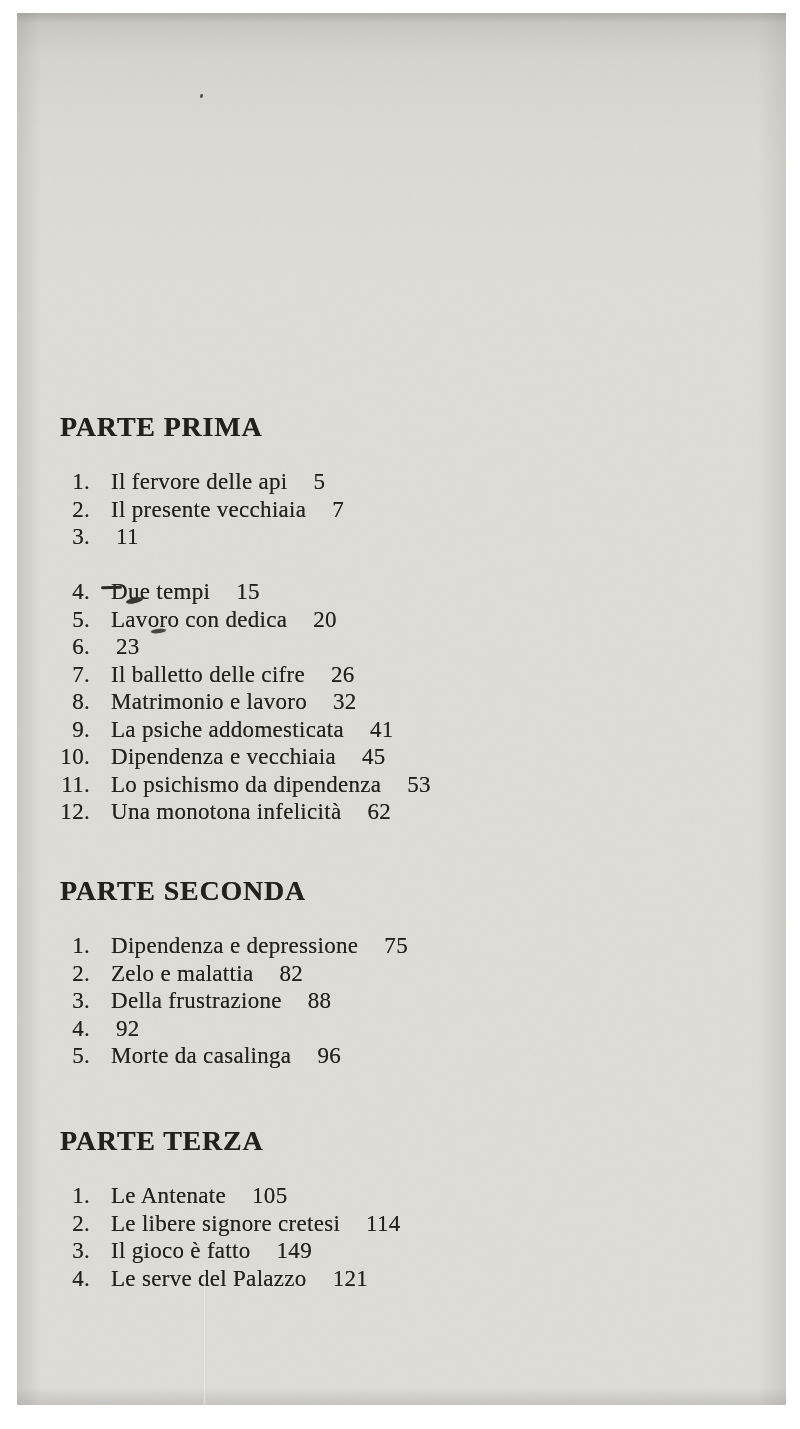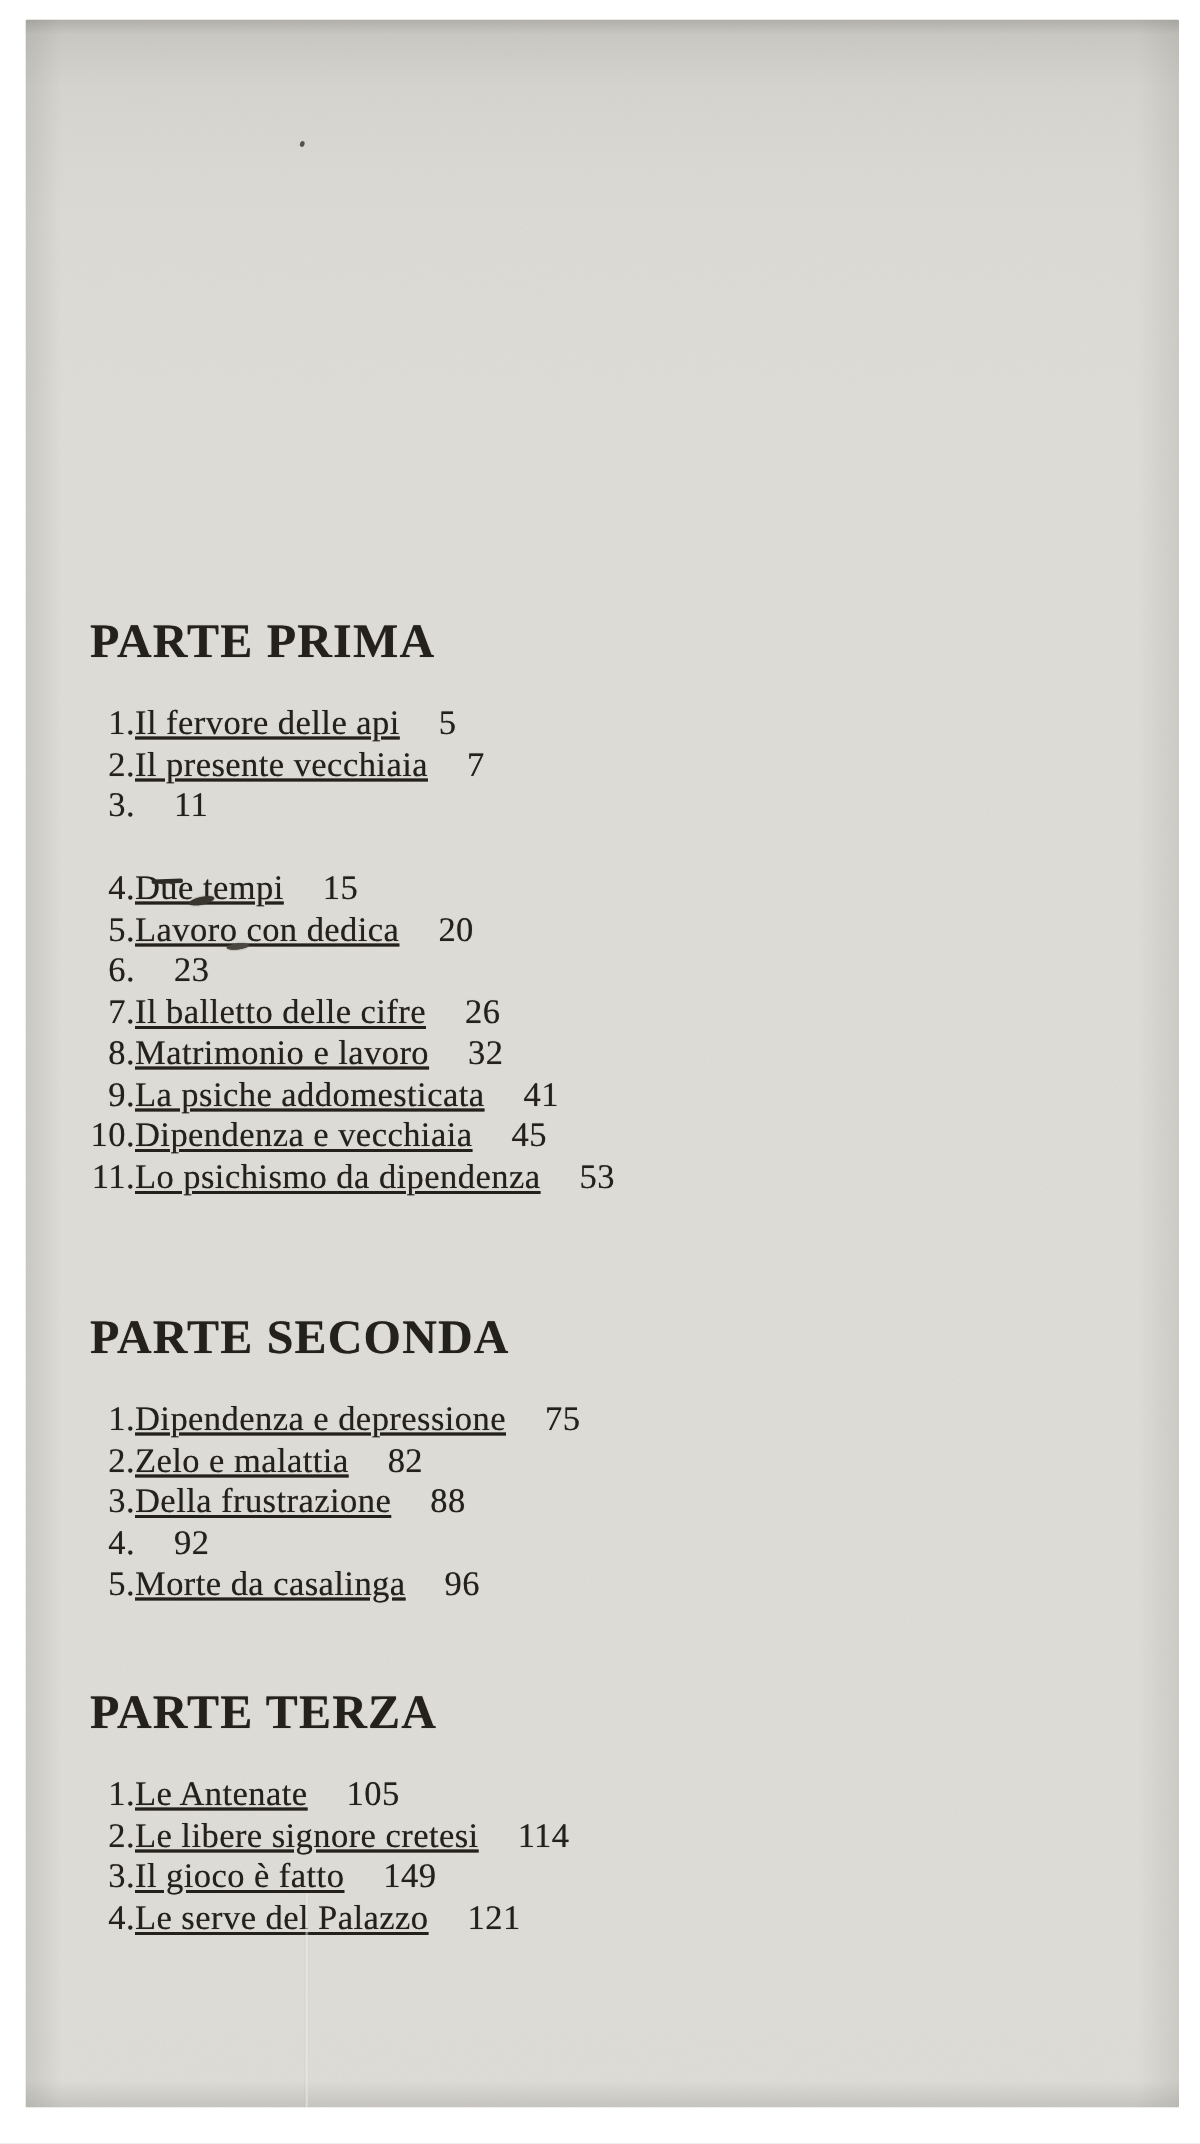--- a/index.html
+++ b/index.html
@@ -53,21 +53,21 @@
     right: 20px;
     color: var(--ink);
   }
   .toc-section { position: absolute; left: 0; right: 0; }
   .toc-section:nth-child(1) { top: 400px; }
   .toc-section:nth-child(2) { top: 864px; }
   .toc-section:nth-child(3) { top: 1114px; }
 
   .toc-heading {
     margin: 0;
-    font-size: 32px;
+    font-size: 28px;
     font-weight: 700;
     letter-spacing: 0.8px;
     line-height: 28px;
     color: var(--ink);
     text-shadow: 0 0 0.5px rgba(36,33,29,0.65);
   }
 
   .toc-group {
     list-style: none;
     margin: 27px 0 0 0;
@@ -83,21 +83,21 @@
     letter-spacing: 0.3px;
     white-space: nowrap;
     text-shadow: 0 0 0.5px rgba(36,33,29,0.6);
   }
   .toc-item .num {
     display: inline-block;
     width: 30px;
     text-align: right;
     flex: none;
   }
-  .toc-item .title { margin-left: 0; text-decoration: underline; }
+  .toc-item .title { margin-left: 21px; }
   .toc-item .pagenum { margin-left: 26px; }
 
   
   .artifact { position: absolute; pointer-events: none; }
   .speck-dot {
     left: 183px; top: 81px; width: 3px; height: 4px;
     background: #555249; border-radius: 50%;
     transform: rotate(20deg);
   }
   .due-strike {
@@ -190,20 +190,25 @@
           <li class="toc-item">
     <span class="num">10.</span>
     <span class="title">Dipendenza e vecchiaia</span>
     <span class="pagenum">45</span>
   </li>
           <li class="toc-item">
     <span class="num">11.</span>
     <span class="title">Lo psichismo da dipendenza</span>
     <span class="pagenum">53</span>
   </li>
+          <li class="toc-item">
+    <span class="num">12.</span>
+    <span class="title">Una monotona infelicità</span>
+    <span class="pagenum">62</span>
+  </li>
         </ul>
       </section>
       <section class="toc-section">
     <h2 class="toc-heading">PARTE SECONDA</h2>
   <ul class="toc-group">
           <li class="toc-item">
     <span class="num">1.</span>
     <span class="title">Dipendenza e depressione</span>
     <span class="pagenum">75</span>
   </li>

